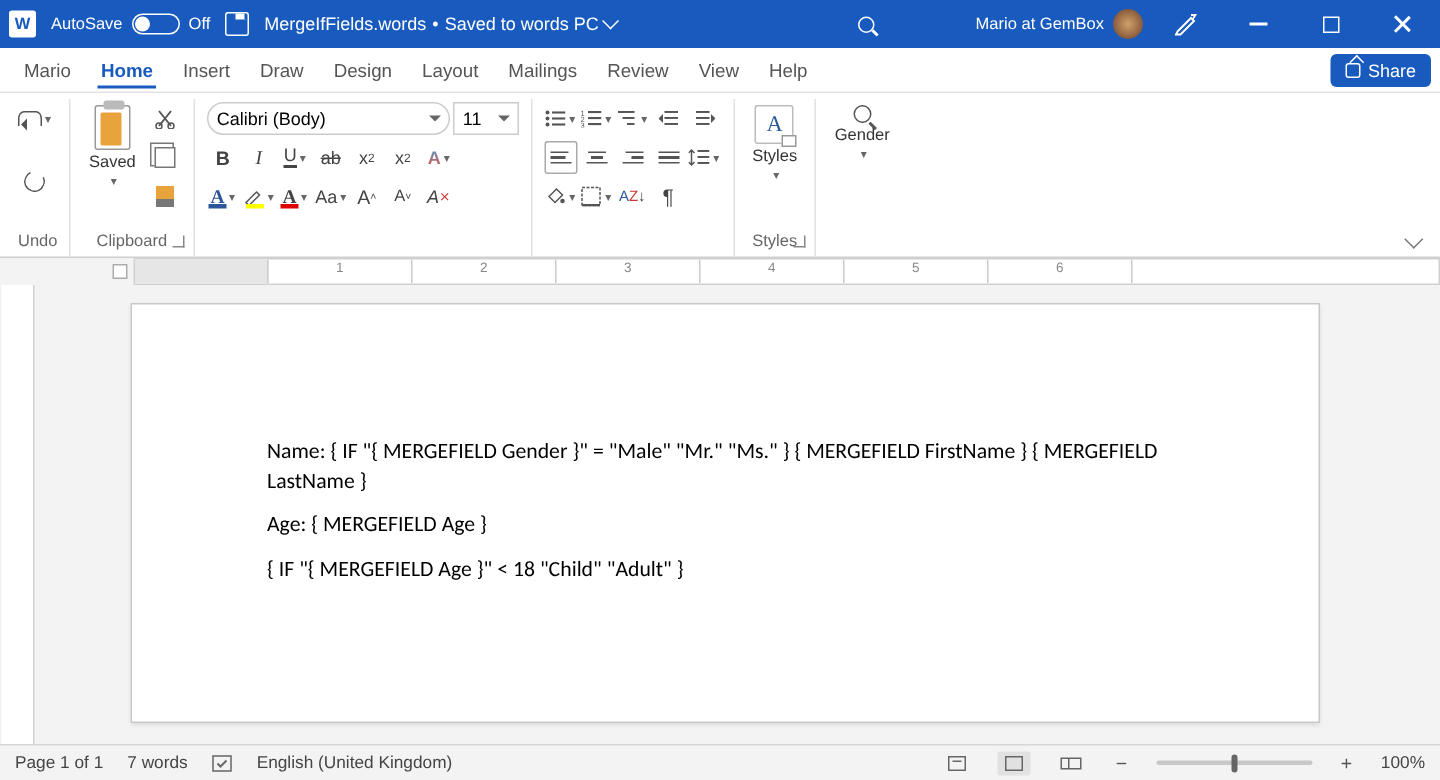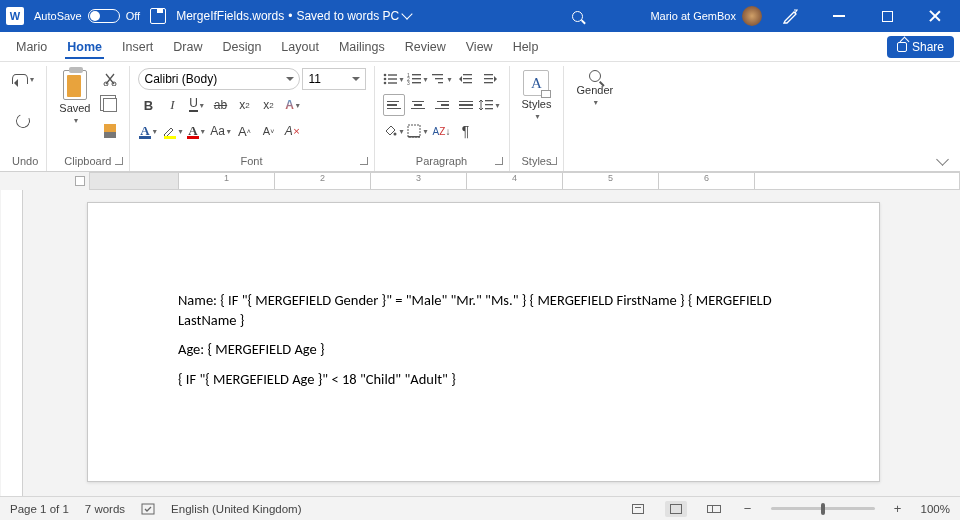--- a/index.html
+++ b/index.html
@@ -57,21 +57,21 @@
   .redo-ring { width: 14px; height: 14px; border: 1.5px solid #555; border-radius: 50%; border-top-color: transparent; transform: rotate(20deg); }
 
   .paste-ic { width: 24px; height: 30px; background: #fff; border: 1px solid #999; border-radius: 2px; position: relative; }
   .paste-ic::before { content:""; position:absolute; top:-4px; left:5px; width:14px; height:6px; background:#bbb; border-radius:2px;}
   .paste-ic::after { content:""; position:absolute; top:4px; left:3px; width:14px; height:22px; background:#e8a33d; border-radius:1px;}
   .copy-ic { width:14px; height:14px; border:1px solid #777; background:#fff; box-shadow: -2px -2px 0 #fff, -2px -2px 0 1px #777; }
   .brush-ic { width:12px; height:14px; background: linear-gradient(#e8a33d 60%, #777 60%); }
 
   .font-select { border: 1px solid #ccc; height: 22px; font-size: 12px; padding: 0 16px 0 6px; background: #fff; display: flex; align-items: center; position: relative; }
   .font-select.wide { width: 162px; border-radius: 11px; }
-  .font-select.narrow { width: 64px; }
+  .font-select.narrow { width: 44px; }
   .font-select::after { content: ""; position: absolute; right: 5px; top: 8px; border: 4px solid transparent; border-top-color: #666; }
 
   .fA { font-family: "Times New Roman", serif; font-weight: bold; font-size: 13px; }
   .underline-bar { border-bottom: 2px solid; padding-bottom: 1px; display:inline-block; line-height: 11px; }
 
   .para-ic { display: flex; flex-direction: column; gap: 2px; }
   .para-ic span { display: block; height: 1.5px; background: #555; }
   .pl .a{width:12px}.pl .b{width:10px}.pl .c{width:14px}
   .pc .a{width:12px;margin:0 auto}.pc .b{width:8px;margin:0 auto}.pc .c{width:14px;margin:0 auto}
   .pr .a{width:12px;margin-left:auto}.pr .b{width:8px;margin-left:auto}.pr .c{width:14px;margin-left:auto}
@@ -270,21 +270,20 @@
         <div class="sm-btn">Aa<span class="dd-caret">▾</span></div>
         <div class="sm-btn" style="font-size:13px">A<sup style="font-size:7px">˄</sup></div>
         <div class="sm-btn" style="font-size:11px">A<sup style="font-size:7px">˅</sup></div>
         <div class="sm-btn">
               <span style="font-style:italic">A</span>
               <span style="font-size:9px;color:#c33">⨯</span>
             </div>
       </div>
     </div>
       </div>
-    <div class="group-label launcher">Font</div>
   </div>
 
   <div class="group">
     <div class="group-body">
         <div class="vstack" style="align-items:flex-start;gap:4px">
       <div class="hstack">
         <div class="sm-btn">
               <svg width="14" height="12">
                 <circle cx="2" cy="2" r="1.3" fill="#555"></circle>
                 <rect x="5" y="1.3" width="9" height="1.4" fill="#555"></rect>
@@ -389,21 +388,20 @@
               <span style="font-size:10px;color:#2b579a">A</span>
               <span style="font-size:10px;color:#c33">Z</span>
               <span style="font-size:10px">↓</span>
             </div>
         <div class="sm-btn">
               <span style="font-size:14px">¶</span>
             </div>
       </div>
     </div>
       </div>
-    <div class="group-label launcher">Paragraph</div>
   </div>
 
   <div class="group">
     <div class="group-body">
       <div class="big-btn">
         <span class="styles-ic">A</span>
         <span>Styles</span>
         <span class="dd-caret">▾</span>
       </div>
     </div>

